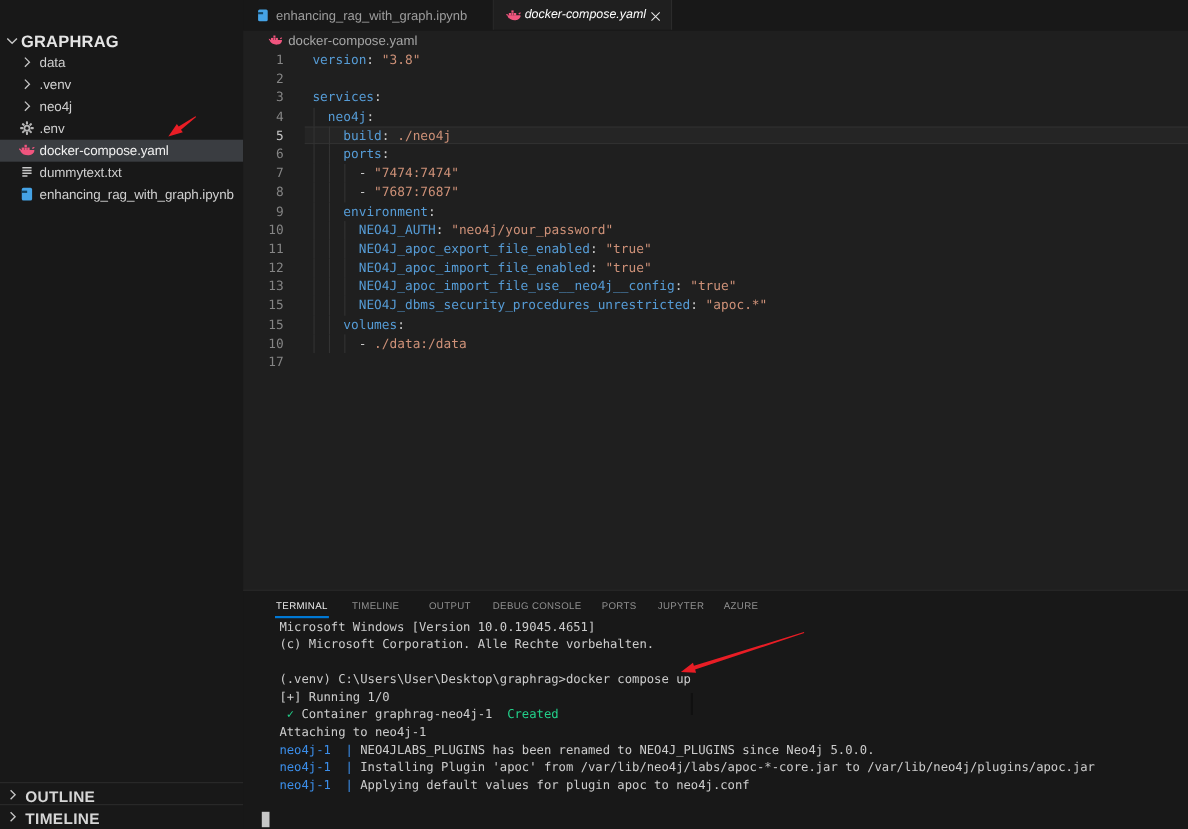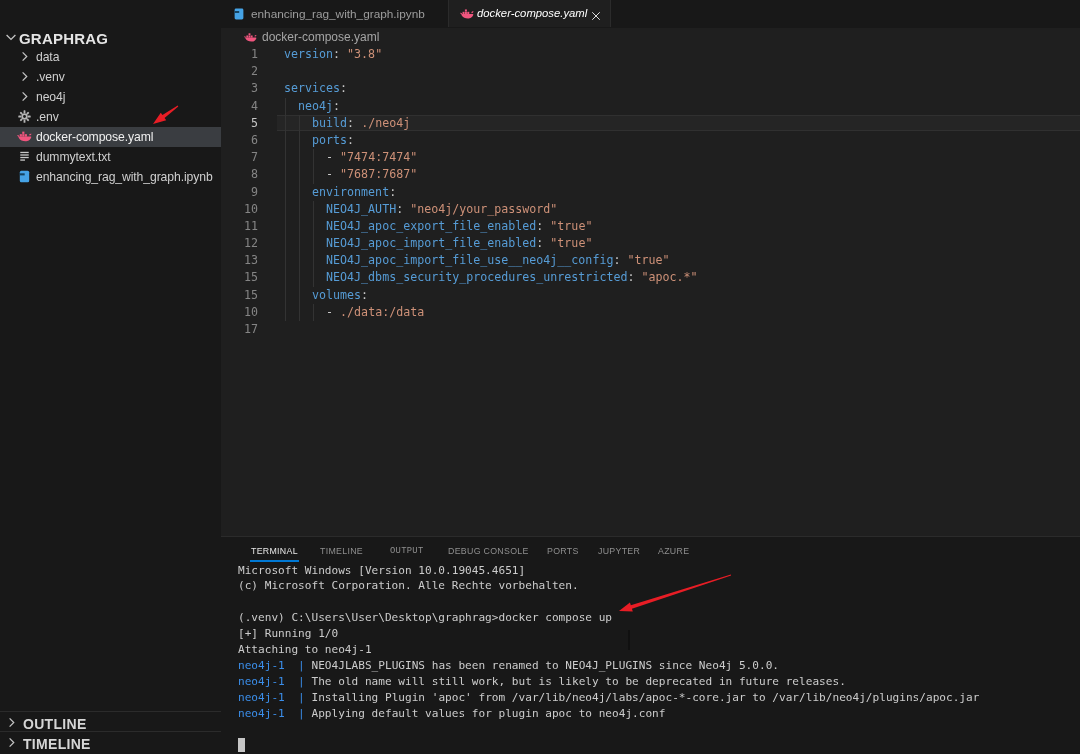--- a/index.html
+++ b/index.html
@@ -57,21 +57,21 @@
   .tok-punct{color:#c8c8c8;}
   .guide{position:absolute;top:0;width:1px;height:17.2px;background:#333333;}
   
   #panel{position:absolute;left:221px;top:536px;width:859px;height:218px;background:var(--sidebar-bg,#181818);border-top:1px solid var(--border,#2b2b2b);box-sizing:border-box;}
   #panel-tabs{position:absolute;left:12px;top:1px;height:26px;width:859px;}
   .panel-tab{position:absolute;top:0;height:26px;font-size:8.8px;letter-spacing:.3px;color:#8f8f8f;line-height:26px;white-space:nowrap;}
   .panel-tab.active{color:#e7e7e7;}
   .panel-tab.active::after{content:"";position:absolute;left:-1px;right:-1px;bottom:2px;height:2px;background:var(--accent-blue,#0078d4);}
   #terminal{position:absolute;left:17px;top:25.5px;width:840px;
     font-family:"DejaVu Sans Mono",monospace;font-size:11.1px;line-height:15.9px;color:var(--text,#cccccc);}
-  #terminal .trow{height:15.9px;white-space:pre;}
+  #terminal .trow{height:15.9px;white-space:pre;margin-left:16px;}
   .t-green{color:var(--terminal-green,#23d18b);}
   .t-blue{color:var(--terminal-blue,#3b8eea);}
   #term-cursor{position:absolute;left:17px;top:200.9px;width:7px;height:14px;background:#c6c6c6;}
   #ibeam{position:absolute;left:407px;top:93px;width:2px;height:20px;background:#101010;}
   
   #annotations{position:absolute;left:0;top:0;width:1080px;height:754px;pointer-events:none;}
 </style>
 </head>
 <body>
 
@@ -238,35 +238,35 @@
           <div class="ln">17</div>
         </div>
       <div id="code"><div class="cl"><span class="tok-key">version</span><span class="tok-punct">:</span><span> </span><span class="tok-str">"3.8"</span></div><div class="cl"></div><div class="cl"><span class="tok-key">services</span><span class="tok-punct">:</span></div><div class="cl"><span>  </span><span class="tok-key">neo4j</span><span class="tok-punct">:</span><div class="guide" style="left: 0.5px;"></div></div><div class="cl"><span>    </span><span class="tok-key">build</span><span class="tok-punct">:</span><span> </span><span class="tok-str">./neo4j</span><div class="guide" style="left: 0.5px;"></div><div class="guide" style="left: 14.52px;"></div></div><div class="cl"><span>    </span><span class="tok-key">ports</span><span class="tok-punct">:</span><div class="guide" style="left: 0.5px;"></div><div class="guide" style="left: 14.52px;"></div></div><div class="cl"><span>      </span><span class="tok-punct">- </span><span class="tok-str">"7474:7474"</span><div class="guide" style="left: 0.5px;"></div><div class="guide" style="left: 14.52px;"></div><div class="guide" style="left: 28.54px;"></div></div><div class="cl"><span>      </span><span class="tok-punct">- </span><span class="tok-str">"7687:7687"</span><div class="guide" style="left: 0.5px;"></div><div class="guide" style="left: 14.52px;"></div><div class="guide" style="left: 28.54px;"></div></div><div class="cl"><span>    </span><span class="tok-key">environment</span><span class="tok-punct">:</span><div class="guide" style="left: 0.5px;"></div><div class="guide" style="left: 14.52px;"></div></div><div class="cl"><span>      </span><span class="tok-key">NEO4J_AUTH</span><span class="tok-punct">:</span><span> </span><span class="tok-str">"neo4j/your_password"</span><div class="guide" style="left: 0.5px;"></div><div class="guide" style="left: 14.52px;"></div><div class="guide" style="left: 28.54px;"></div></div><div class="cl"><span>      </span><span class="tok-key">NEO4J_apoc_export_file_enabled</span><span class="tok-punct">:</span><span> </span><span class="tok-str">"true"</span><div class="guide" style="left: 0.5px;"></div><div class="guide" style="left: 14.52px;"></div><div class="guide" style="left: 28.54px;"></div></div><div class="cl"><span>      </span><span class="tok-key">NEO4J_apoc_import_file_enabled</span><span class="tok-punct">:</span><span> </span><span class="tok-str">"true"</span><div class="guide" style="left: 0.5px;"></div><div class="guide" style="left: 14.52px;"></div><div class="guide" style="left: 28.54px;"></div></div><div class="cl"><span>      </span><span class="tok-key">NEO4J_apoc_import_file_use__neo4j__config</span><span class="tok-punct">:</span><span> </span><span class="tok-str">"true"</span><div class="guide" style="left: 0.5px;"></div><div class="guide" style="left: 14.52px;"></div><div class="guide" style="left: 28.54px;"></div></div><div class="cl"><span>      </span><span class="tok-key">NEO4J_dbms_security_procedures_unrestricted</span><span class="tok-punct">:</span><span> </span><span class="tok-str">"apoc.*"</span><div class="guide" style="left: 0.5px;"></div><div class="guide" style="left: 14.52px;"></div><div class="guide" style="left: 28.54px;"></div></div><div class="cl"><span>    </span><span class="tok-key">volumes</span><span class="tok-punct">:</span><div class="guide" style="left: 0.5px;"></div><div class="guide" style="left: 14.52px;"></div></div><div class="cl"><span>      </span><span class="tok-punct">- </span><span class="tok-str">./data:/data</span><div class="guide" style="left: 0.5px;"></div><div class="guide" style="left: 14.52px;"></div><div class="guide" style="left: 28.54px;"></div></div><div class="cl"></div></div>
     </div>
   </main>
 
   <div id="panel">
     <div id="panel-tabs">
         <div class="panel-tab active" style="left: 18px;">TERMINAL</div>
         <div class="panel-tab" style="left: 87px;">TIMELINE</div>
-        <div class="panel-tab" style="left: 157px; font-family: Liberation Mono, monospace;">OUTPUT</div>
+        <div class="panel-tab" style="left: 157px;">OUTPUT</div>
         <div class="panel-tab" style="left: 215px;">DEBUG CONSOLE</div>
         <div class="panel-tab" style="left: 314px;">PORTS</div>
         <div class="panel-tab" style="left: 365px;">JUPYTER</div>
         <div class="panel-tab" style="left: 425px;">AZURE</div>
       </div>
     <div id="terminal">
         <div class="trow"><span>Microsoft Windows [Version 10.0.19045.4651]</span></div>
         <div class="trow"><span>(c) Microsoft Corporation. Alle Rechte vorbehalten.</span></div>
         <div class="trow">&nbsp;</div>
         <div class="trow"><span>(.venv) C:\Users\User\Desktop\graphrag&gt;docker compose up</span></div>
         <div class="trow"><span>[+] Running 1/0</span></div>
+        <div class="trow"><span class="t-green"> ✓</span><span> Container graphrag-neo4j-1  </span><span class="t-green">Created</span></div>
         <div class="trow"><span>Attaching to neo4j-1</span></div>
         <div class="trow"><span class="t-blue">neo4j-1  | </span><span>NEO4JLABS_PLUGINS has been renamed to NEO4J_PLUGINS since Neo4j 5.0.0.</span></div>
-        <div class="trow"><span class="t-blue">neo4j-1  | </span><span>The old name will still work, but is likely to be deprecated in future releases.</span></div>
         <div class="trow"><span class="t-blue">neo4j-1  | </span><span>Installing Plugin 'apoc' from /var/lib/neo4j/labs/apoc-*-core.jar to /var/lib/neo4j/plugins/apoc.jar</span></div>
         <div class="trow"><span class="t-blue">neo4j-1  | </span><span>Applying default values for plugin apoc to neo4j.conf</span></div>
       </div>
     <div id="term-cursor"></div>
     <div id="ibeam"></div>
   </div>
 
   <svg id="annotations">
       <path d="M177.70784763707746,105.59423282927425 L162.44825149347886,114.9792381853873 L160.7784,112.66 L153,124 L166.2216,120.22 L164.55174850652114,117.9007618146127 L178.29215236292254,106.40576717072575 Z" fill="#e81d25"></path>
       <path d="M730.8469954097934,574.5239857193574 L630.8255547719648,605.308229244316 L629.944248332375,602.5663869878143 L619,611 L632.8084942610418,611.4773743214445 L631.927187821452,608.7355320649428 L731.1530045902066,575.4760142806426 Z" fill="#e81d25"></path>

